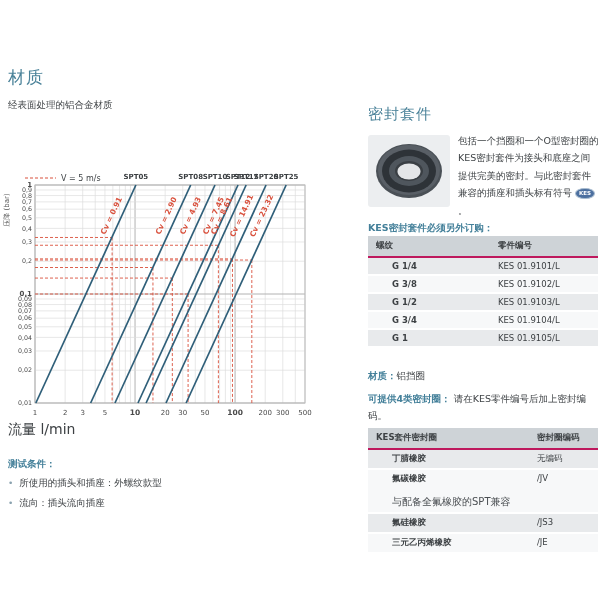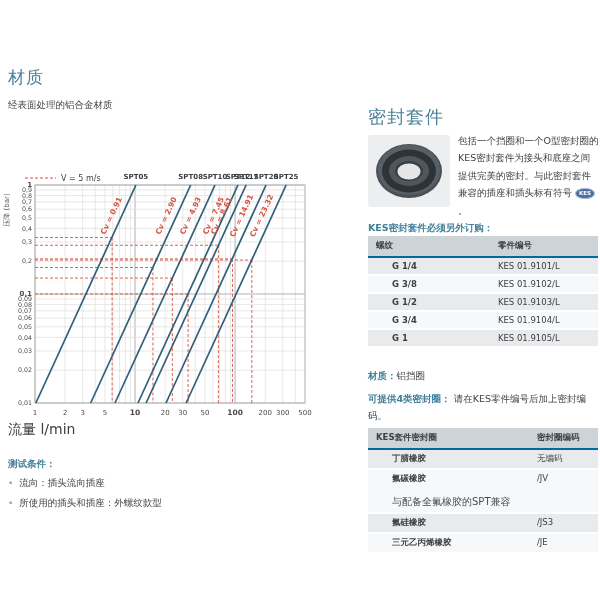--- a/index.html
+++ b/index.html
@@ -1,40 +1,40 @@
 <!DOCTYPE html>
 <html><head>
 <meta charset="utf-8">
 <style>
   html,body{margin:0;padding:0;background:#fff;}
   .page{position:relative;width:600px;height:600px;background:#ffffff;overflow:hidden;
         font-family:"DejaVu Sans","Liberation Sans",sans-serif;color:#3f4346;}
   .abs{position:absolute;}
   .sec-title{color:#4a8299;font-size:17px;font-weight:500;letter-spacing:1px;}
-  .sub-title{color:#4a8299;font-size:18px;font-weight:500;letter-spacing:1px;}
+  .sub-title{color:#4a8299;font-size:15px;font-weight:500;letter-spacing:1px;}
   .body-text{font-size:9.5px;color:#3f4346;}
   .teal-bold{color:#44809a;font-weight:bold;}
   .chart-wrap{left:0;top:168px;width:340px;height:262px;}
   .xaxis-title{left:8px;top:421px;font-size:14px;font-weight:normal;color:#3d4144;}
   .tc{left:8px;top:458px;width:250px;font-size:9.5px;}
   .tc-title{color:#44809a;font-weight:bold;margin-bottom:6px;}
   .tc-item{margin:0 0 7px 0;color:#3f4346;}
   .tc-item::before{content:"•";color:#8aa2af;margin-right:6px;font-size:9px;}
   .right-col{left:368px;top:105px;width:230px;}
   .oring-box{position:absolute;left:0;top:30px;width:82px;height:72px;background:#eceef0;border-radius:3px;}
   .seal-par{position:absolute;left:90px;top:27px;width:141px;font-size:9.5px;line-height:17.4px;margin:0;}
   .kes-badge{display:inline-block;background:#4c6f9f;color:#fff;font-size:5.5px;font-weight:bold;
              border-radius:50%;padding:2px 3px;line-height:1;vertical-align:middle;border:1px solid #a9bccf;}
   .tbl-title{position:absolute;left:0;top:117px;font-size:9.5px;}
   .tbl1{position:absolute;left:0;top:131px;width:230px;}
   .mat-line{position:absolute;left:0;top:265px;font-size:9.5px;margin:0;}
   .types-line{position:absolute;left:0;top:285px;width:230px;font-size:9.5px;line-height:17px;margin:0;}
   .tbl2{position:absolute;left:0;top:323px;width:230px;}
   table{border-collapse:collapse;width:100%;font-size:8.5px;color:#3d4144;table-layout:fixed;}
-  th{background:#ced3d7;text-align:left;font-weight:bold;padding:4px 4px 4px 8px;border-bottom:2px solid #0369a1;}
+  th{background:#ced3d7;text-align:left;font-weight:bold;padding:4px 4px 4px 8px;border-bottom:2px solid #be185d;}
   td{padding:3px 4px 3px 8px;border-bottom:2px solid #fff;vertical-align:top;}
   tbody tr:nth-child(odd) td{background:#e8eaec;}
   tbody tr:nth-child(even) td{background:#f7f8f9;}
   td.c1{font-weight:bold;padding-left:24px;}
   .sub-note{font-weight:normal;font-size:10px;color:#4a4e52;margin-top:10px;}
 </style>
 </head>
 <body>
 
 <div class="page">
@@ -158,22 +158,22 @@
         <text x="32" y="204.38773047262603" fill="#4a4a4a" font-size="6.3" font-weight="normal" text-anchor="end">0,02</text>
         <text x="32" y="237.2" fill="#4a4a4a" font-size="6.3" font-weight="normal" text-anchor="end">0,01</text>
         <text x="9" y="42" fill="#555" font-size="7" text-anchor="middle" transform="rotate(-90 9 42)">压降 (bar)</text>
       </svg>
   </div>
   <div class="abs xaxis-title">流量 l/min</div>
 
   <div class="abs tc">
     <div class="tc-title">测试条件：</div>
     <div id="tc-list">
+        <div class="tc-item">所使用的插头和插座：外螺纹款型</div>
         <div class="tc-item">流向：插头流向插座</div>
-        <div class="tc-item">所使用的插头和插座：外螺纹款型</div>
       </div>
   </div>
 
   <div class="abs right-col">
     <div class="sub-title">密封套件</div>
 
     <div class="oring-box">
       <svg width="82" height="72" viewBox="0 0 82 72">
         <ellipse cx="41" cy="36" rx="33" ry="27" fill="#4a5056"></ellipse>
         <ellipse cx="41" cy="35" rx="31" ry="25" fill="#595f66"></ellipse>

